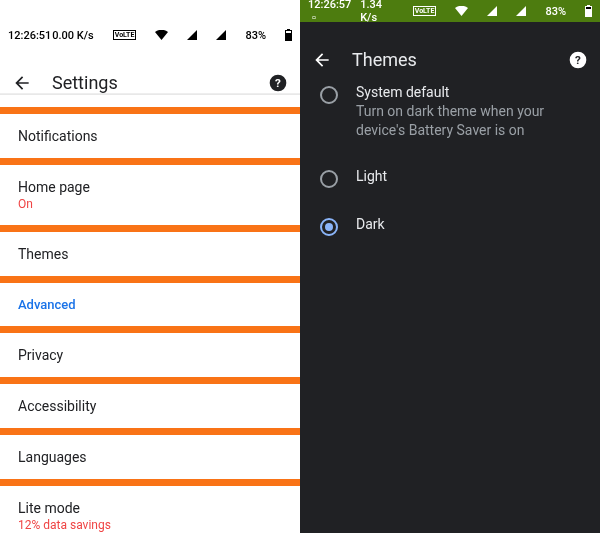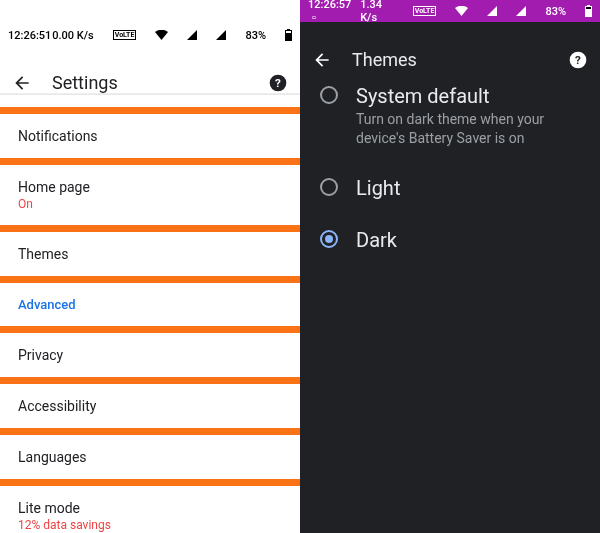--- a/index.html
+++ b/index.html
@@ -5,21 +5,21 @@
 * { margin: 0; padding: 0; box-sizing: border-box; font-family: Roboto, -apple-system, sans-serif; }
 body { width: 600px; height: 533px; display: flex; background: #fff; }
 .pane { width: 300px; height: 533px; display: flex; flex-direction: column; overflow: hidden; }
 .pane-light { background: #fff; color: #202124; margin-top: 24px; }
 .pane-dark { background: #202124; color: #e8eaed; }
 
 .statusbar { height: 22px; display: flex; justify-content: space-between; align-items: center; padding: 0 8px; font-size: 11px; font-weight: 500; }
 .statusbar-left { }
 .statusbar-right { display: flex; align-items: center; gap: 19px; }
 .pane-light .statusbar { color: #000; background: #fff; }
-.pane-dark .statusbar { color: #fff; background: #a21caf; }
+.pane-dark .statusbar { color: #fff; background: #4d7c0f; }
 .stat-icon { display: inline-flex; align-items: center; }
 
 .appbar { height: 48px; display: flex; align-items: flex-end; padding: 0 12px; gap: 20px; }
 .pane-light .appbar { background: #fff; border-bottom: 1px solid #eee; }
 .pane-dark .appbar { background: #202124; }
 .appbar .title { font-size: 18px; font-weight: 400; flex: 1; }
 .appbar .back { display: flex; align-items: center; cursor: pointer; }
 .appbar .help { display: flex; align-items: center; cursor: pointer; }
 
 .list { flex: 1; overflow-y: auto; }
@@ -27,21 +27,21 @@
 .row:first-child { border-top: 1px solid #e8e8e8; }
 .row .label { font-size: 14px; color: #202124; }
 .row .sub { font-size: 12px; color: #ef4444; margin-top: 2px; }
 .row.section .label { font-size: 13px; color: #1a73e8; font-weight: 500; }
 .row.section { cursor: default; }
 .row.thin { padding: 6px 18px; min-height: 10px; }
 
 .radio-row { display: flex; align-items: flex-start; gap: 18px; padding: 14px 20px; cursor: pointer; }
 .radio-row .radio { margin-top: 2px; flex-shrink: 0; }
 .radio-row .rt { }
-.radio-row .rlabel { font-size: 20px; color: #e8eaed; }
+.radio-row .rlabel { font-size: 14px; color: #e8eaed; }
 .radio-row .rsub { font-size: 14px; color: #9aa0a6; margin-top: 2px; line-height: 1.35; }
 
 .radio-circle { width: 18px; height: 18px; border: 2px solid #9aa0a6; border-radius: 50%; display: flex; align-items: center; justify-content: center; }
 .radio-circle.sel { border-color: #8ab4f8; }
 .radio-circle.sel::after { content: ""; width: 8px; height: 8px; background: #8ab4f8; border-radius: 50%; }
 
 svg { display: block; }
 </style>
 </head>
 <body>

